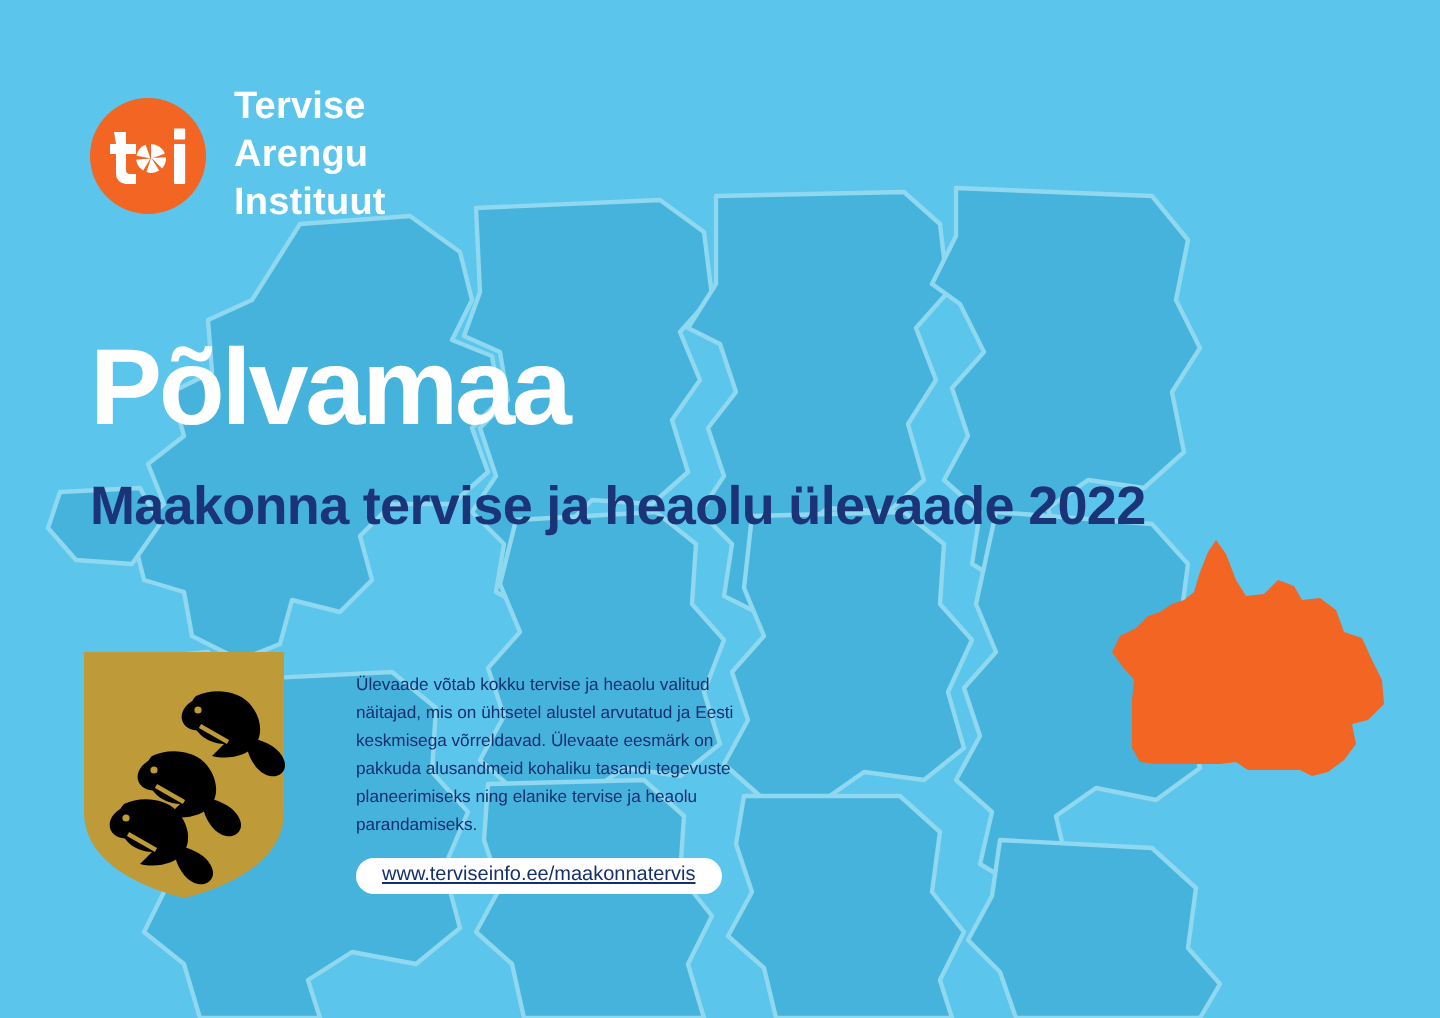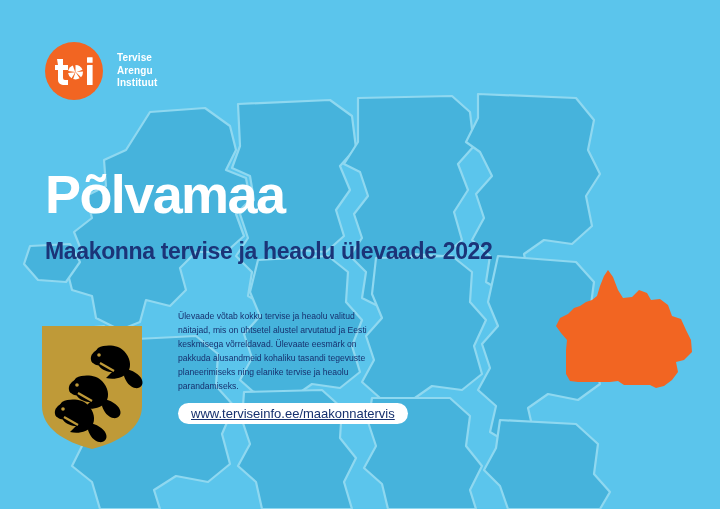--- a/index.html
+++ b/index.html
@@ -13,52 +13,52 @@
 
   
   .bgmap{position:absolute;left:0;top:0;width:720px;height:509px;}
   .bgmap svg{display:block;width:720px;height:509px;}
 
   
   .logo-block{position:absolute;left:45px;top:42px;display:flex;align-items:center;gap:14px;}
   .logo-mark{width:58px;height:58px;border-radius:50%;background:#F26522;position:relative;flex:0 0 auto;}
   .logo-mark svg{position:absolute;left:0;top:0;}
   .logo-words{
-    color:#ffffff;font-weight:bold;font-size:10px;line-height:1.26;
+    color:#ffffff;font-weight:bold;font-size:19px;line-height:1.26;
     letter-spacing:.1px;white-space:pre-line;
   }
 
   
   .headline{
     position:absolute;left:45px;top:167px;
     color:#ffffff;font-weight:bold;font-size:54px;line-height:1;
     letter-spacing:-1.6px;
   }
   .subhead{
     position:absolute;left:45px;top:240px;
-    color:#1B3478;font-weight:bold;font-size:23px;line-height:1;
+    color:#1B3478;font-weight:bold;font-size:27px;line-height:1;
     letter-spacing:-.35px;
   }
 
   
   .coa{position:absolute;left:40px;top:324px;width:104px;height:127px;}
   .coa svg{display:block;}
 
   
   .copy{
-    position:absolute;left:178px;top:310px;width:196px;
+    position:absolute;left:178px;top:336px;width:196px;
     color:#16306E;font-size:8.6px;line-height:1.62;
   }
   .copy p{margin:0;}
   .copy .para2{margin-top:13px;}
   .urlpill{
     display:inline-block;margin-top:9px;
     background:#ffffff;color:#16306E;
     border-radius:11px;padding:4px 13px 4px 13px;
-    font-size:13px;line-height:1;white-space:nowrap;
+    font-size:10px;line-height:1;white-space:nowrap;
   }
 </style>
 </head>
 <body>
 
 <div class="stage">
 
   <div class="bgmap">
     <svg viewBox="0 0 720 509" xmlns="http://www.w3.org/2000/svg">
       <g fill="#46B3DC" stroke="#8FD8F0" stroke-width="2.2" stroke-linejoin="round">

